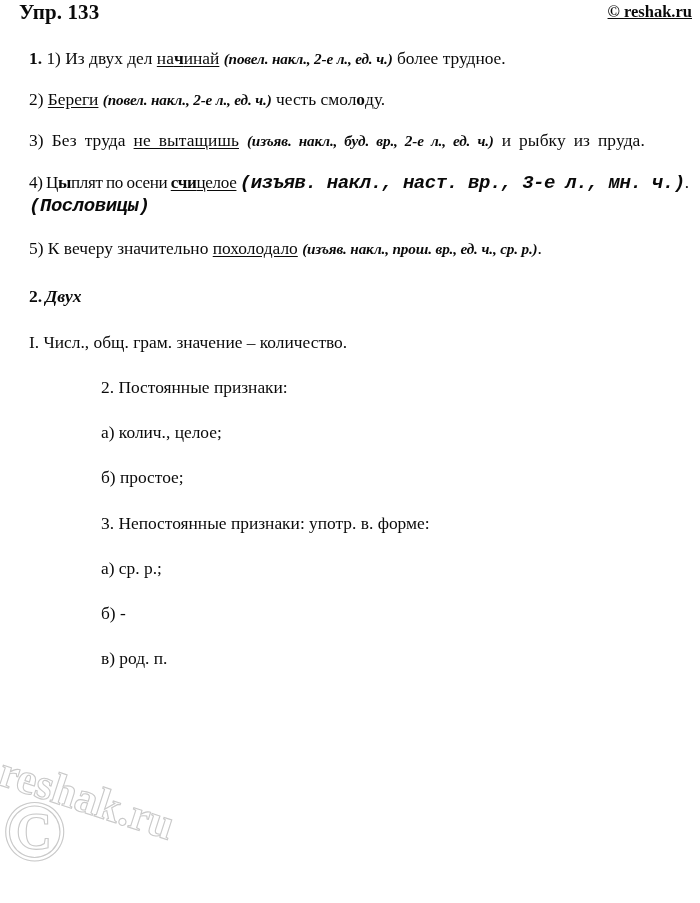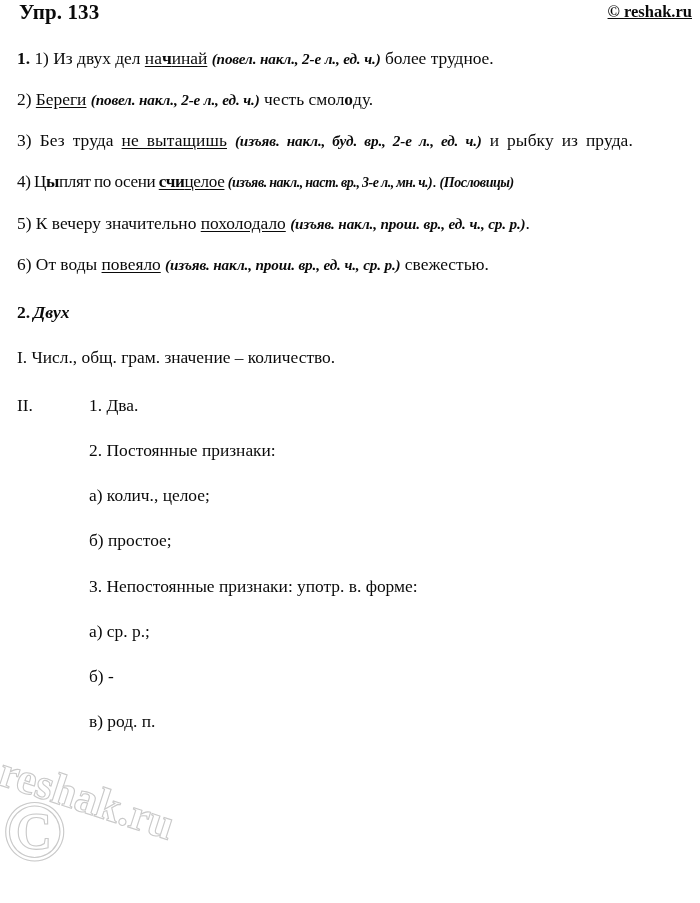--- a/index.html
+++ b/index.html
@@ -64,21 +64,21 @@
     position: absolute;
     right: 4px;
     top: 2px;
     font-size: 16.5px;
     font-weight: 700;
     white-space: nowrap;
     text-decoration: underline;
   }
 
   
-  .block { position: relative; }
+  .block { position: relative; margin-left: 12px; }
   .line {
     font-size: 17.4px;
     line-height: 1.22;
     margin: 0;
     padding: 0;
     text-align: left;
     white-space: normal;
   }
   .ex-item { margin-top: 20px; }
   .ex-item.first { margin-top: 18px; }
@@ -93,21 +93,21 @@
   .u { text-decoration: underline; text-underline-offset: 2px; }
   .bo { font-weight: 700; }
   .nowrap { white-space: nowrap; }
 
   
   .justify { text-align: justify; text-justify: inter-word; }
   .justify-wide { letter-spacing: 0.1px; word-spacing: 3.5px; }
 
   
   .condense { letter-spacing: -0.33px; word-spacing: -0.6px; font-size: 17.1px; }
-  .condense .gram { letter-spacing: -0.45px; font-size: 14px; }
+  .condense .gram { letter-spacing: -0.45px; font-size: 19px; font-family: Liberation Mono, monospace; }
 
   
   .analysis-title {
     margin-top: 27px;
     font-size: 17.6px;
     font-weight: 700;
   }
   .analysis-title .word { font-style: italic; margin-left: 3px; }
 
   .a-line { margin-top: 24px; font-size: 17.4px; }
@@ -138,30 +138,28 @@
     <p class="line ex-item first"><span class="num-bold">1.</span> <span>1)</span> <span>Из двух дел </span><span class="u nowrap"><span>на</span><span class="bo">ч</span><span>инай</span></span> <span class="gram">(повел. накл., 2-е л., ед. ч.)</span><span> более трудное.</span></p>
 
     <p class="line ex-item"><span>2)</span> <span class="u">Береги</span> <span class="gram">(повел. накл., 2-е л., ед. ч.)</span><span> честь смол</span><span class="bo">о</span><span>ду.</span></p>
 
     <p class="line ex-item justify justify-wide"><span>3)</span> <span>Без труда </span><span class="u nowrap">не вытащишь</span> <span class="gram">(изъяв. накл., буд. вр., 2-е л., ед. ч.)</span><span> и рыбку из пруда.</span></p>
 
     <p class="line ex-item condense"><span>4)</span> <span>Ц</span><span class="bo">ы</span><span>плят по осени </span><span class="u nowrap"><span class="bo">счи</span><span>целое</span></span> <span class="gram">(изъяв. накл., наст. вр., 3-е л., мн. ч.)</span><span>. </span><span class="gram">(Пословицы)</span></p>
 
     <p class="line ex-item"><span>5)</span> <span>К вечеру значительно </span><span class="u">похолодало</span> <span class="gram">(изъяв. накл., прош. вр., ед. ч., ср. р.)</span><span>.</span></p>
 
-    <p class="line ex-item"><span>6)</span> <span>От воды </span><span class="u">повеяло</span> <span class="gram">(изъяв. накл., прош. вр., ед. ч., ср. р.)</span><span> свежестью.</span></p>
   </div>
 
   <div class="block">
 
     <p class="line analysis-title"><span>2.</span><span class="word">Двух</span></p>
 
     <p class="line a-line">I. Числ., общ. грам. значение – количество.</p>
 
-    <p class="line a-line roman-two"><span class="roman-lbl">II.</span><span>1. Два.</span></p>
 
     <p class="line a-line ind-1">2. Постоянные признаки:</p>
     <p class="line a-line ind-1">а) колич., целое;</p>
     <p class="line a-line ind-1">б) простое;</p>
     <p class="line a-line ind-1">3. Непостоянные признаки: употр. в. форме:</p>
     <p class="line a-line ind-1">а) ср. р.;</p>
     <p class="line a-line ind-1">б) -</p>
     <p class="line a-line ind-1">в) род. п.</p>
 
   </div>

